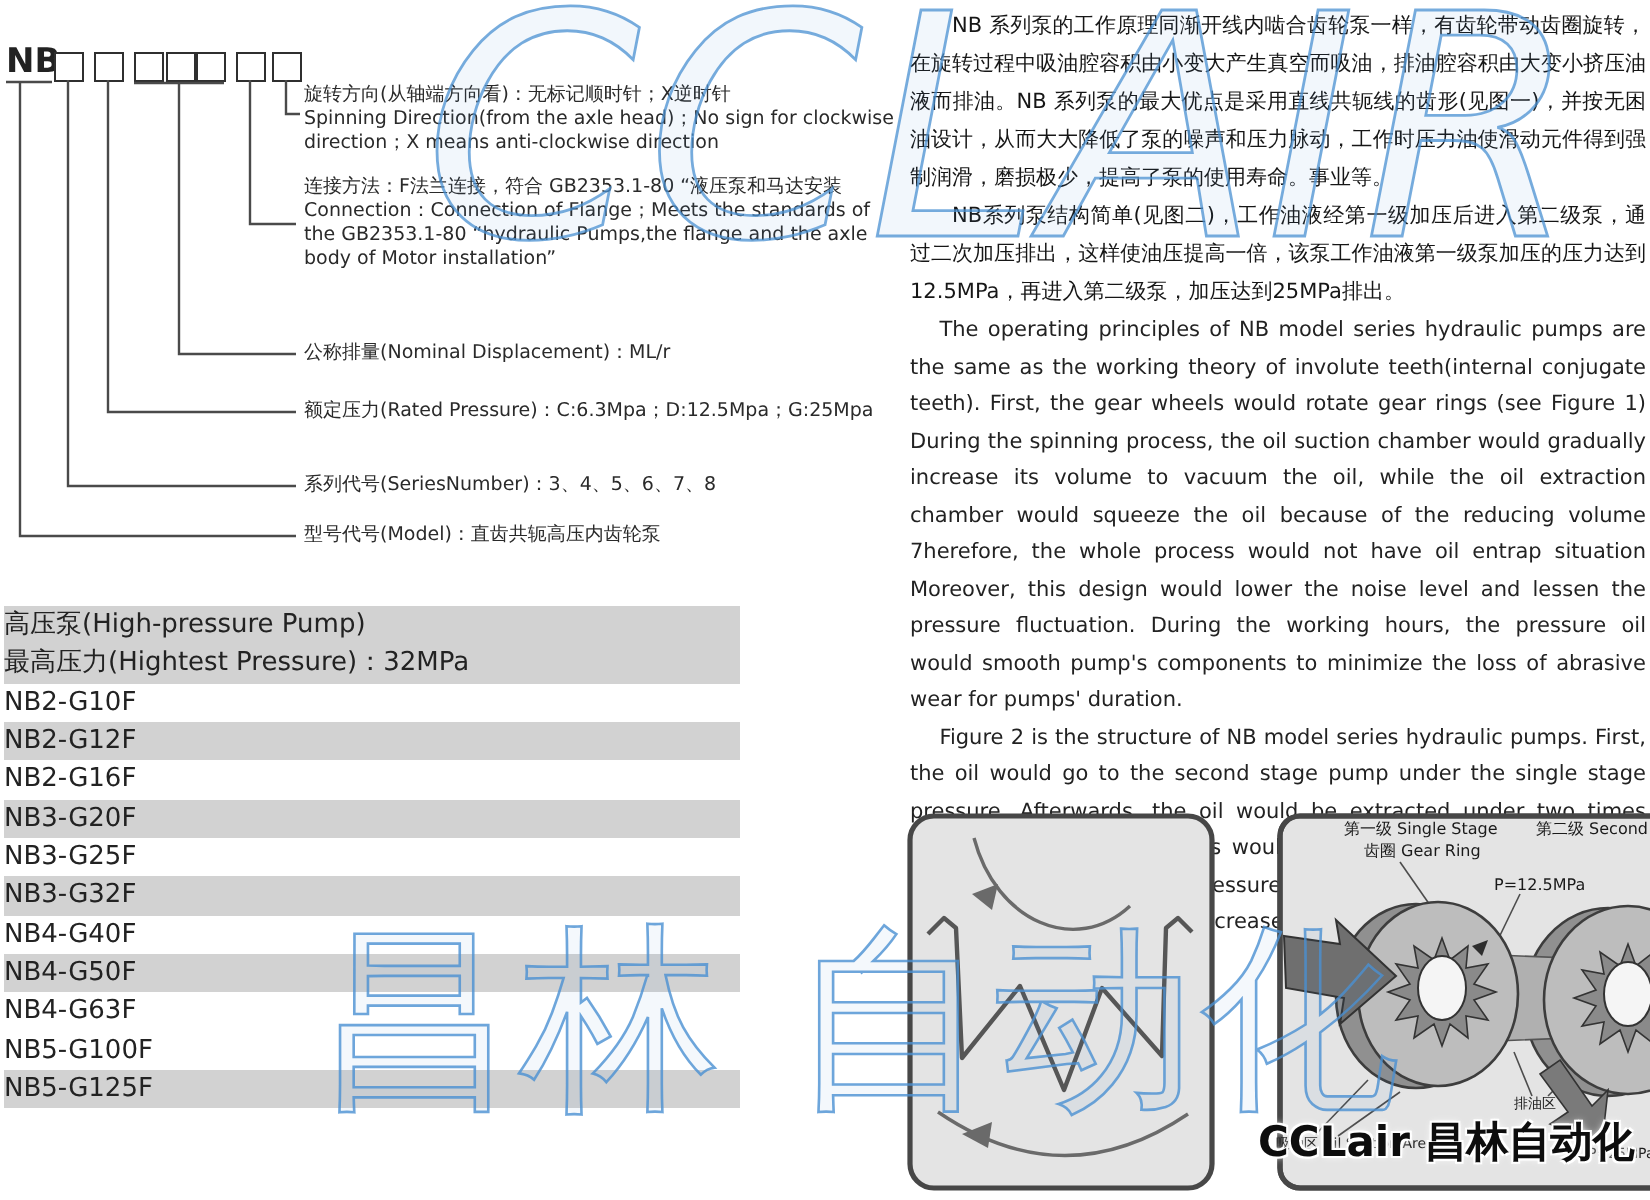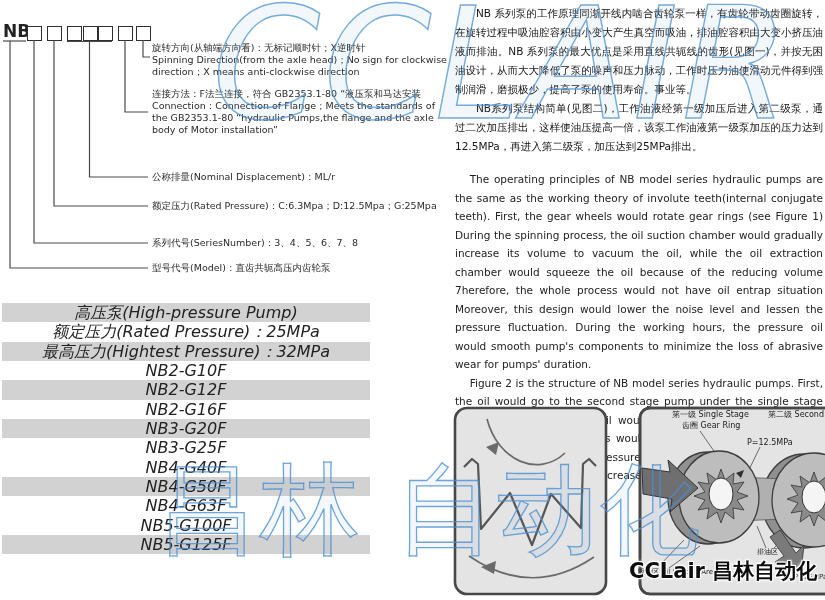--- a/index.html
+++ b/index.html
@@ -8,29 +8,29 @@
     overflow:hidden;font-family:"DejaVu Sans","Liberation Sans",sans-serif;
     color:#1c1c1c;margin:0 auto;
   }
   
   .prefix{position:absolute;left:3px;top:21px;font-size:17px;font-weight:bold;color:#222;}
   .dbox{position:absolute;top:26px;width:13px;height:13px;border:1.6px solid #2f2f2f;background:#fff;}
   .connector-svg{position:absolute;left:0;top:0;width:320px;height:300px;}
   .callout{position:absolute;left:152px;font-size:9.5px;line-height:12px;color:#2a2a2a;white-space:nowrap;}
   
   .spec-table{position:absolute;left:2px;top:303px;width:368px;}
-  .spec-row{height:19.33px;line-height:19.33px;text-align:center;font-size:16px;color:#222;font-style:italic;}
+  .spec-row{height:19.33px;line-height:19.33px;font-size:13px;color:#222;}
   .spec-row.even{background:#d2d2d2;}
   .spec-row.odd{background:#ffffff;}
   
   .article{position:absolute;left:455px;top:4px;width:368px;text-align:justify;}
   .article p{margin:0;}
   .zh{font-size:10.5px;line-height:19px;text-indent:2em;color:#161616;}
   .en{font-size:10.5px;line-height:18.5px;text-indent:1.4em;color:#222;}
-  .en.first{margin-top:14px;}
+  .en.first{margin-top:0;}
   
   .figure{position:absolute;}
   .fig1{left:453px;top:406px;width:155px;height:190px;}
   .fig2{left:622px;top:406px;width:200px;height:190px;margin-left:16px;}
   .figlabel{position:absolute;font-size:8px;line-height:9px;color:#1a1a1a;white-space:nowrap;}
   .figlabel.small{font-size:7px;}
   
   .wm{position:absolute;pointer-events:none;white-space:nowrap;font-family:"DejaVu Sans",sans-serif;}
   .wm-top{
     left:212px;top:-26px;font-size:155px;font-style:italic;letter-spacing:3px;
@@ -96,27 +96,27 @@
     <div class="callout" style="top:237px">
         <div>系列代号(SeriesNumber)：3、4、5、6、7、8</div>
       </div>
     <div class="callout" style="top:262px">
         <div>型号代号(Model)：直齿共轭高压内齿轮泵</div>
       </div>
   </div>
 
   <div class="spec-table" id="spec-table">
       <div class="spec-row even">高压泵(High-pressure Pump)</div>
-      <div class="spec-row odd">额定压力(Rated Pressure)：25MPa</div>
       <div class="spec-row even">最高压力(Hightest Pressure)：32MPa</div>
       <div class="spec-row odd">NB2-G10F</div>
       <div class="spec-row even">NB2-G12F</div>
       <div class="spec-row odd">NB2-G16F</div>
       <div class="spec-row even">NB3-G20F</div>
       <div class="spec-row odd">NB3-G25F</div>
+      <div class="spec-row even">NB3-G32F</div>
       <div class="spec-row odd">NB4-G40F</div>
       <div class="spec-row even">NB4-G50F</div>
       <div class="spec-row odd">NB4-G63F</div>
       <div class="spec-row odd">NB5-G100F</div>
       <div class="spec-row even">NB5-G125F</div>
     </div>
 
   <div class="article">
     <p class="zh">NB 系列泵的工作原理同渐开线内啮合齿轮泵一样，有齿轮带动齿圈旋转，在旋转过程中吸油腔容积由小变大产生真空而吸油，排油腔容积由大变小挤压油液而排油。NB 系列泵的最大优点是采用直线共轭线的齿形(见图一)，并按无困油设计，从而大大降低了泵的噪声和压力脉动，工作时压力油使滑动元件得到强制润滑，磨损极少，提高了泵的使用寿命。事业等。</p>
     <p class="zh">NB系列泵结构简单(见图二)，工作油液经第一级加压后进入第二级泵，通过二次加压排出，这样使油压提高一倍，该泵工作油液第一级泵加压的压力达到12.5MPa，再进入第二级泵，加压达到25MPa排出。</p>

